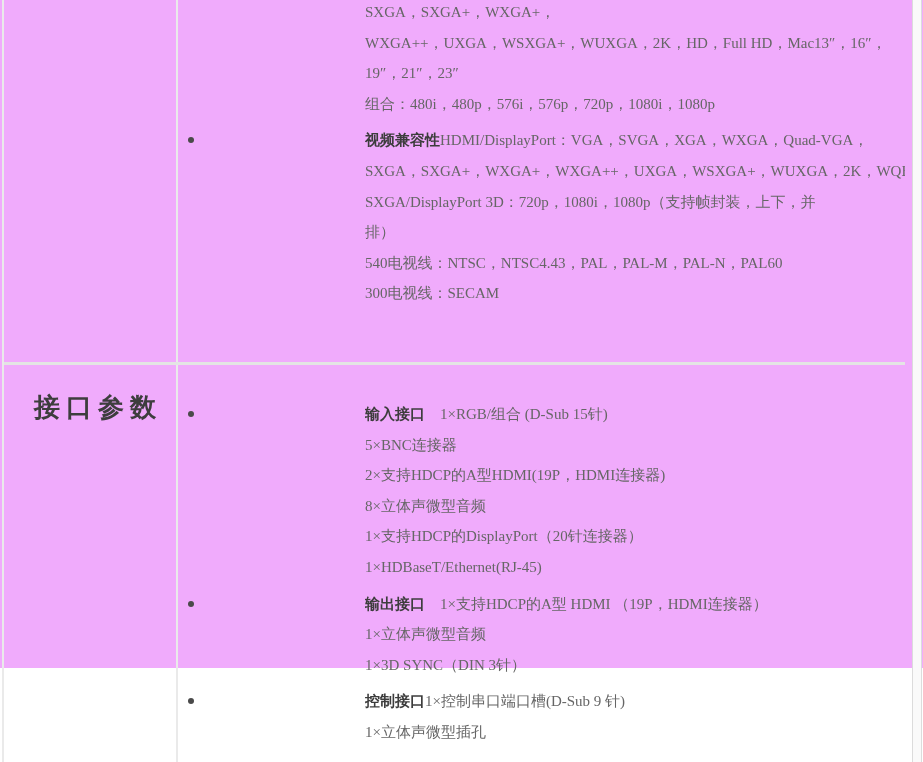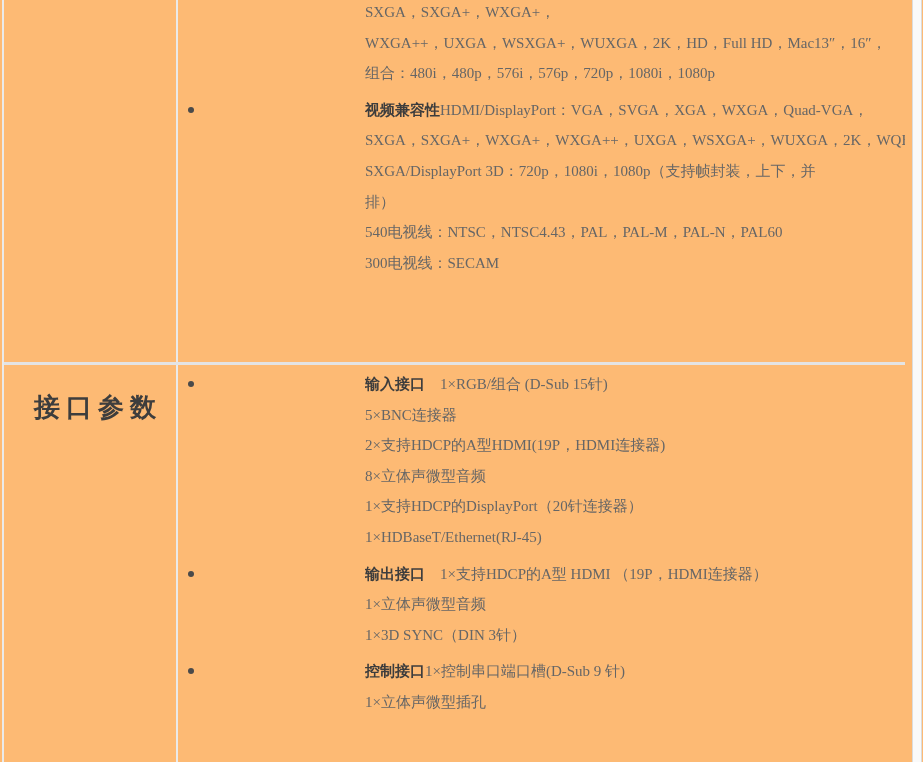--- a/index.html
+++ b/index.html
@@ -1,21 +1,21 @@
 <!DOCTYPE html>
 <html><head>
 <meta charset="utf-8">
 <style>
   html,body{margin:0;padding:0;background:#ffffff;}
   body{
     width:923px;height:762px;overflow:hidden;
     font-family:"Liberation Serif","DejaVu Serif",serif;
     color:#666666;
   }
-  .page{position:relative;width:923px;height:762px;background:#fdba74;}
+  .page{position:relative;width:923px;height:668px;background:#f0abfc;}
 
   .spec-table{
     position:absolute;left:2px;top:0;width:903px;
     border-left:2px solid #eaeaea;
     box-sizing:border-box;
   }
   .row{display:flex;box-sizing:border-box;overflow:hidden;}
   .row-1{height:365px;border-bottom:3px solid #e4e4e4;}
   .row-2{height:397px;}
 
@@ -24,21 +24,21 @@
     border-right:2px solid #eaeaea;
     text-align:right;padding:25px 14px 0 0;
     font-weight:bold;font-size:26px;letter-spacing:6px;
     color:#3d3d3d;
     font-family:"Liberation Sans","DejaVu Sans",sans-serif;
   }
   .content-cell{flex:1;position:relative;overflow:hidden;}
 
   .items{font-size:15px;line-height:30.6px;}
   .row-1 .items{margin-top:-3px;}
-  .row-2 .items{padding-top:4px;}
+  .row-2 .items{padding-top:34px;}
 
   .item{position:relative;padding-left:187px;}
   .item + .item{margin-top:6px;}
 
   .bullet{
     position:absolute;left:10px;top:12px;
     width:6px;height:6px;border-radius:50%;
     background:#4a4a4a;
   }
   .line{white-space:pre;overflow:hidden;}
@@ -59,20 +59,21 @@
   <div class="spec-table">
 
     <div class="row row-1">
       <div class="label-cell"></div>
       <div class="content-cell">
         <div class="items">
 
           <div class="item">
             <div class="line">SXGA，SXGA+，WXGA+，</div>
             <div class="line">WXGA++，UXGA，WSXGA+，WUXGA，2K，HD，Full HD，Mac13″，16″，</div>
+            <div class="line">19″，21″，23″</div>
             <div class="line">组合：480i，480p，576i，576p，720p，1080i，1080p</div>
           </div>
 
           <div class="item">
             <span class="bullet"></span>
             <div class="line"><span class="bold">视频兼容性</span><span>HDMI/DisplayPort：VGA，SVGA，XGA，WXGA，Quad-VGA，</span></div>
             <div class="line">SXGA，SXGA+，WXGA+，WXGA++，UXGA，WSXGA+，WUXGA，2K，WQHD，</div>
             <div class="line">SXGA/DisplayPort 3D：720p，1080i，1080p（支持帧封装，上下，并</div>
             <div class="line">排）</div>
             <div class="line">540电视线：NTSC，NTSC4.43，PAL，PAL-M，PAL-N，PAL60</div>

